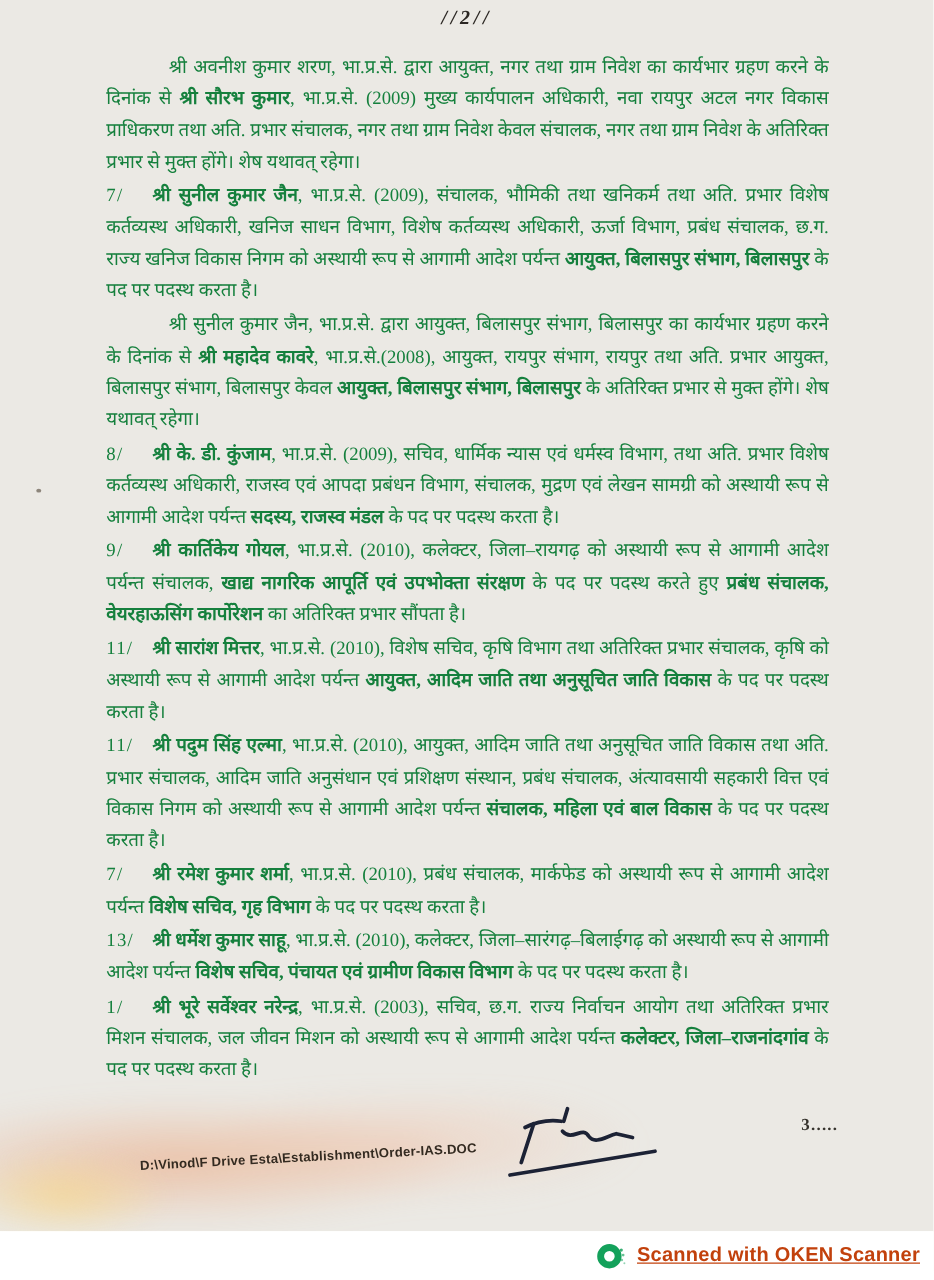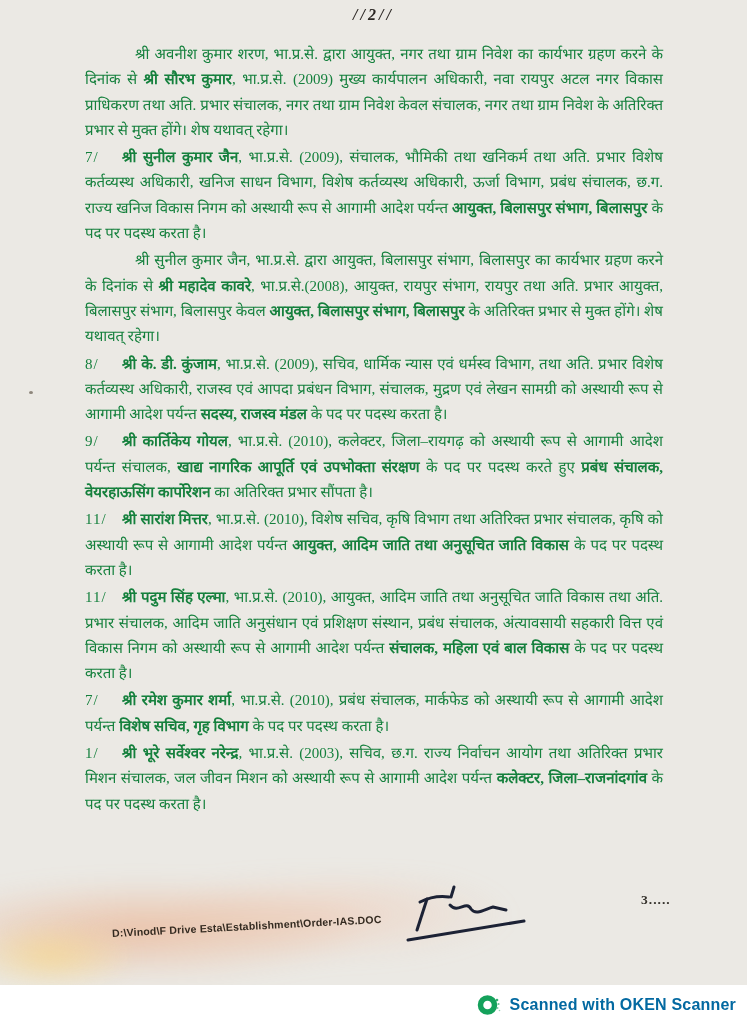--- a/index.html
+++ b/index.html
@@ -59,21 +59,21 @@
     font-family:"Liberation Sans",sans-serif;font-size:10.5px;font-weight:700;
     color:#332a20;letter-spacing:.2px;white-space:nowrap;
   }
   
   .oken{
     position:absolute;left:0;bottom:0;width:747px;height:39px;background:#ffffff;
     display:flex;align-items:center;justify-content:flex-end;gap:9px;
     padding-right:11px;box-sizing:border-box;
     font-family:"Liberation Sans",sans-serif;
   }
-  .oken-text{font-size:16px;font-weight:700;color:#0369a1;letter-spacing:.2px;}
+  .oken-text{font-size:16px;font-weight:700;color:#c2410c;letter-spacing:.2px;text-decoration:underline;}
 </style>
 </head>
 <body>
 
 <div class="page">
 
   <div class="scan">
     <div class="smudge-main"></div>
     <div class="smudge-left"></div>
     <div class="speck"></div>
@@ -82,20 +82,21 @@
 
     <div class="doc-body">
         <p class="para indent"><span>श्री अवनीश कुमार शरण, भा.प्र.से. द्वारा आयुक्त, नगर तथा ग्राम निवेश का कार्यभार ग्रहण करने के दिनांक से </span><span class="b">श्री सौरभ कुमार</span><span>, भा.प्र.से. (2009) मुख्य कार्यपालन अधिकारी, नवा रायपुर अटल नगर विकास प्राधिकरण तथा अति. प्रभार संचालक, नगर तथा ग्राम निवेश केवल संचालक, नगर तथा ग्राम निवेश के अतिरिक्त प्रभार से मुक्त होंगे। शेष यथावत् रहेगा।</span></p>
         <p class="para numbered"><span class="num">7/</span><span class="b">श्री सुनील कुमार जैन</span><span>, भा.प्र.से. (2009), संचालक, भौमिकी तथा खनिकर्म तथा अति. प्रभार विशेष कर्तव्यस्थ अधिकारी, खनिज साधन विभाग, विशेष कर्तव्यस्थ अधिकारी, ऊर्जा विभाग, प्रबंध संचालक, छ.ग. राज्य खनिज विकास निगम को अस्थायी रूप से आगामी आदेश पर्यन्त </span><span class="b">आयुक्त, बिलासपुर संभाग, बिलासपुर</span><span> के पद पर पदस्थ करता है।</span></p>
         <p class="para indent"><span>श्री सुनील कुमार जैन, भा.प्र.से. द्वारा आयुक्त, बिलासपुर संभाग, बिलासपुर का कार्यभार ग्रहण करने के दिनांक से </span><span class="b">श्री महादेव कावरे</span><span>, भा.प्र.से.(2008), आयुक्त, रायपुर संभाग, रायपुर तथा अति. प्रभार आयुक्त, बिलासपुर संभाग, बिलासपुर केवल </span><span class="b">आयुक्त, बिलासपुर संभाग, बिलासपुर</span><span> के अतिरिक्त प्रभार से मुक्त होंगे। शेष यथावत् रहेगा।</span></p>
         <p class="para numbered"><span class="num">8/</span><span class="b">श्री के. डी. कुंजाम</span><span>, भा.प्र.से. (2009), सचिव, धार्मिक न्यास एवं धर्मस्व विभाग, तथा अति. प्रभार विशेष कर्तव्यस्थ अधिकारी, राजस्व एवं आपदा प्रबंधन विभाग, संचालक, मुद्रण एवं लेखन सामग्री को अस्थायी रूप से आगामी आदेश पर्यन्त </span><span class="b">सदस्य, राजस्व मंडल</span><span> के पद पर पदस्थ करता है।</span></p>
         <p class="para numbered"><span class="num">9/</span><span class="b">श्री कार्तिकेय गोयल</span><span>, भा.प्र.से. (2010), कलेक्टर, जिला–रायगढ़ को अस्थायी रूप से आगामी आदेश पर्यन्त संचालक, </span><span class="b">खाद्य नागरिक आपूर्ति एवं उपभोक्ता संरक्षण</span><span> के पद पर पदस्थ करते हुए </span><span class="b">प्रबंध संचालक, वेयरहाऊसिंग कार्पोरेशन</span><span> का अतिरिक्त प्रभार सौंपता है।</span></p>
         <p class="para numbered"><span class="num">11/</span><span class="b">श्री सारांश मित्तर</span><span>, भा.प्र.से. (2010), विशेष सचिव, कृषि विभाग तथा अतिरिक्त प्रभार संचालक, कृषि को अस्थायी रूप से आगामी आदेश पर्यन्त </span><span class="b">आयुक्त, आदिम जाति तथा अनुसूचित जाति विकास</span><span> के पद पर पदस्थ करता है।</span></p>
         <p class="para numbered"><span class="num">11/</span><span class="b">श्री पदुम सिंह एल्मा</span><span>, भा.प्र.से. (2010), आयुक्त, आदिम जाति तथा अनुसूचित जाति विकास तथा अति. प्रभार संचालक, आदिम जाति अनुसंधान एवं प्रशिक्षण संस्थान, प्रबंध संचालक, अंत्यावसायी सहकारी वित्त एवं विकास निगम को अस्थायी रूप से आगामी आदेश पर्यन्त </span><span class="b">संचालक, महिला एवं बाल विकास</span><span> के पद पर पदस्थ करता है।</span></p>
         <p class="para numbered"><span class="num">7/</span><span class="b">श्री रमेश कुमार शर्मा</span><span>, भा.प्र.से. (2010), प्रबंध संचालक, मार्कफेड को अस्थायी रूप से आगामी आदेश पर्यन्त </span><span class="b">विशेष सचिव, गृह विभाग</span><span> के पद पर पदस्थ करता है।</span></p>
+        <p class="para numbered"><span class="num">13/</span><span class="b">श्री धर्मेश कुमार साहू</span><span>, भा.प्र.से. (2010), कलेक्टर, जिला–सारंगढ़–बिलाईगढ़ को अस्थायी रूप से आगामी आदेश पर्यन्त </span><span class="b">विशेष सचिव, पंचायत एवं ग्रामीण विकास विभाग</span><span> के पद पर पदस्थ करता है।</span></p>
         <p class="para numbered"><span class="num">1/</span><span class="b">श्री भूरे सर्वेश्वर नरेन्द्र</span><span>, भा.प्र.से. (2003), सचिव, छ.ग. राज्य निर्वाचन आयोग तथा अतिरिक्त प्रभार मिशन संचालक, जल जीवन मिशन को अस्थायी रूप से आगामी आदेश पर्यन्त </span><span class="b">कलेक्टर, जिला–राजनांदगांव</span><span> के पद पर पदस्थ करता है।</span></p>
       </div>
 
     <div class="signature">
       <svg width="135" height="72" viewBox="0 0 135 72" xmlns="http://www.w3.org/2000/svg">
         <g fill="none" stroke="#1c2235" stroke-width="3" stroke-linecap="round" stroke-linejoin="round">
           <path d="M20 20 Q 34 13 49 15"></path>
           <path d="M27 17 L 17 48"></path>
           <path d="M54 5 L 51 15"></path>
           <path d="M50 23 C 58 32, 66 18, 71 27 C 76 34, 85 27, 93 25 L 106 28"></path>

